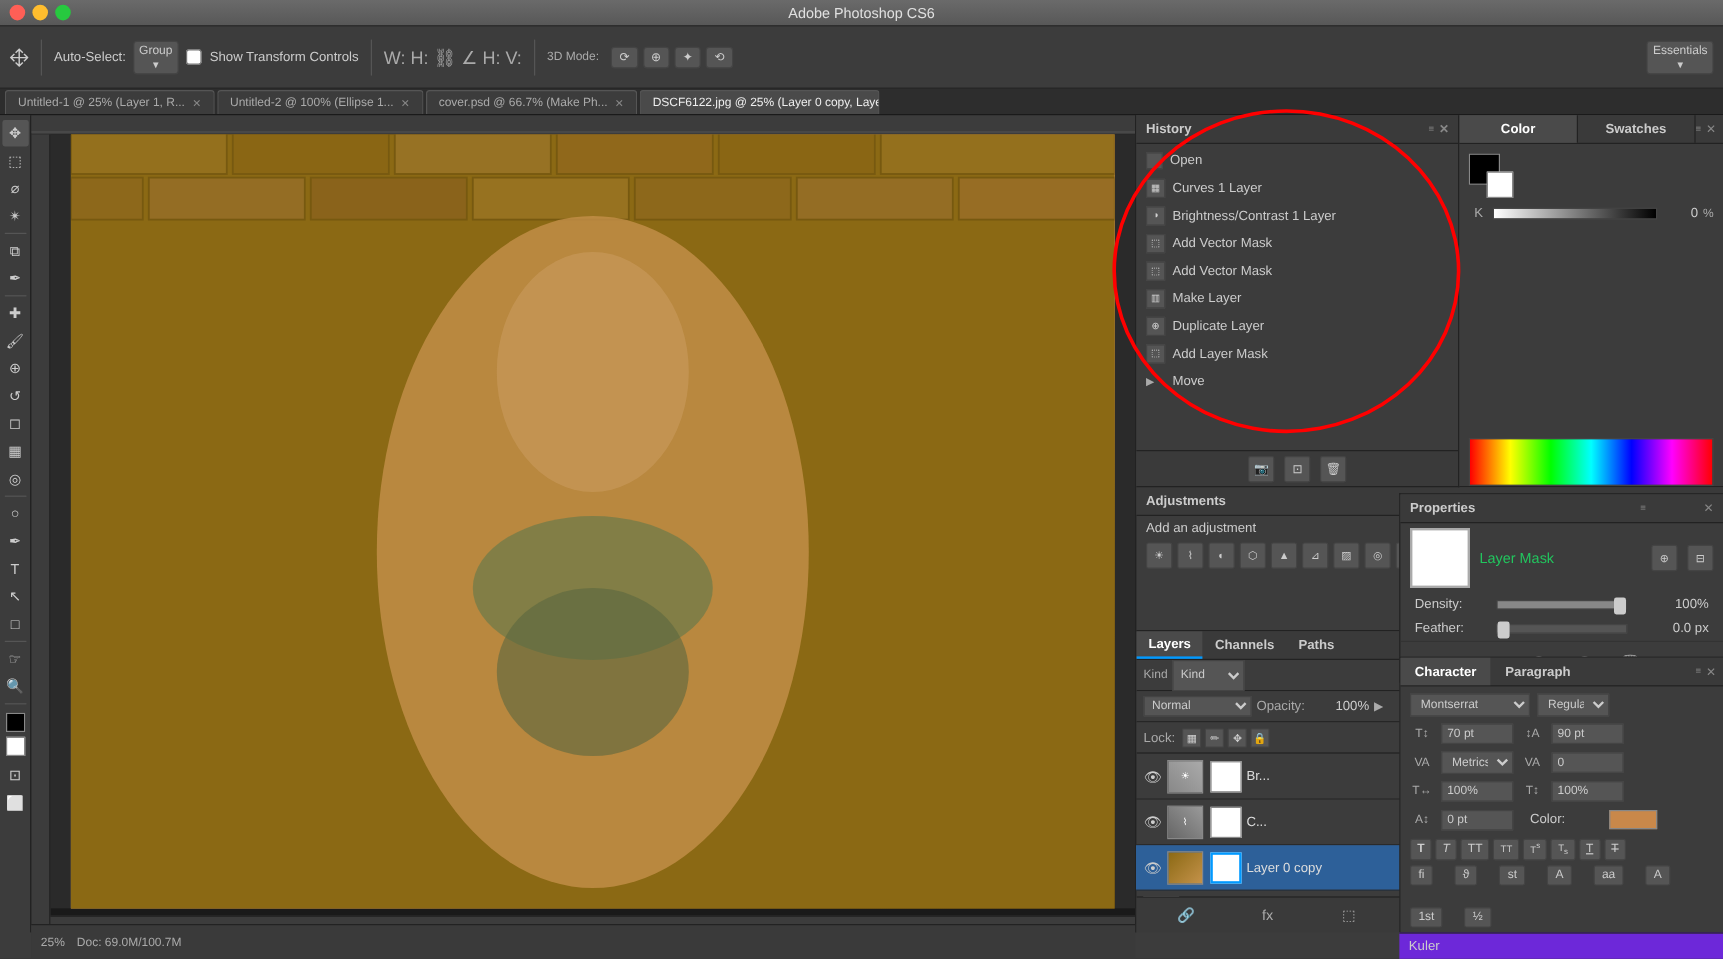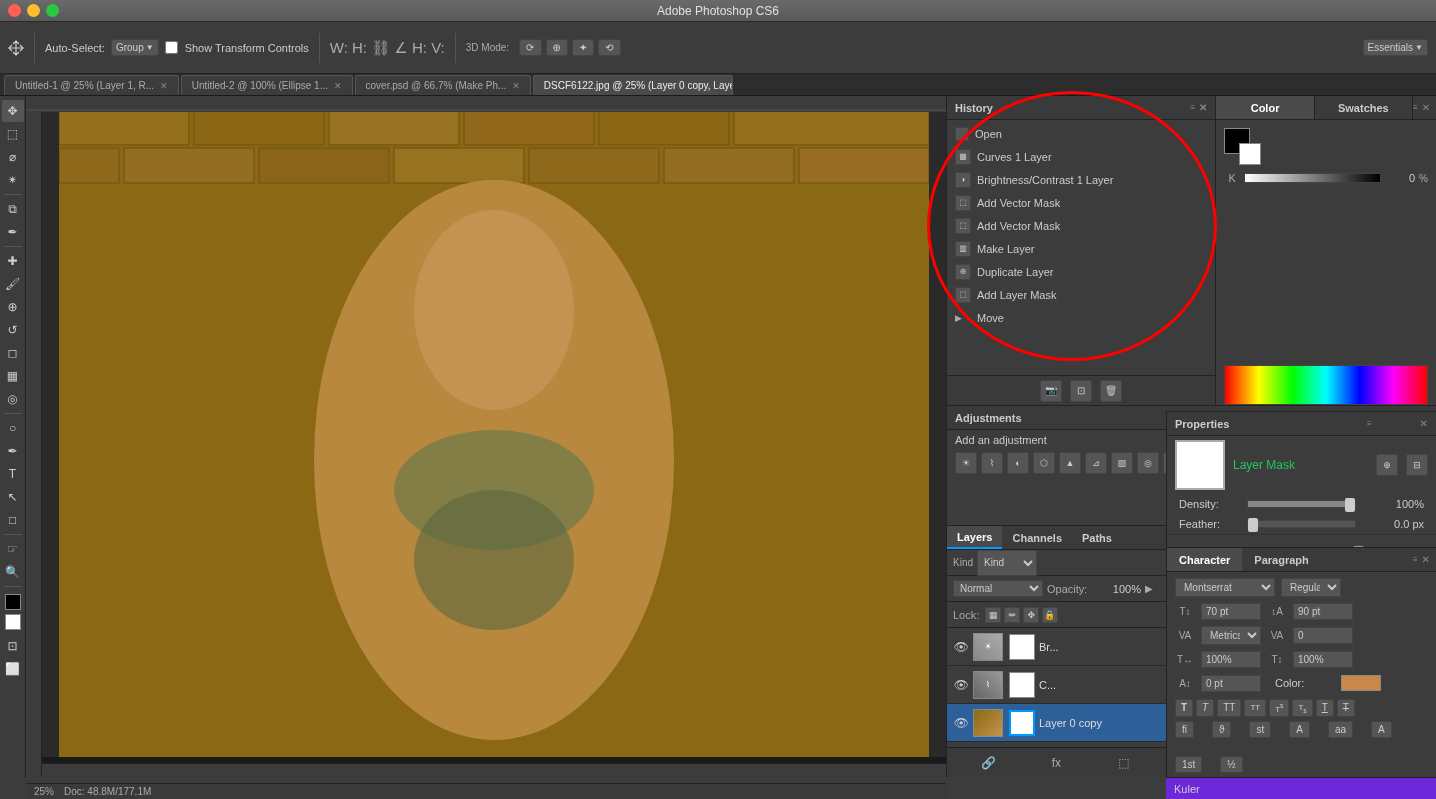--- a/index.html
+++ b/index.html
@@ -12,21 +12,21 @@
     .tl-close { background: #ff5f56; }
     .tl-min { background: #ffbd2e; }
     .tl-max { background: #27c93f; }
     #titlebar .title { font-size: 12px; color: #e0e0e0; font-weight: 500; }
 
     
     #toolbar { width: 100%; height: 52px; background: #3c3c3c; border-bottom: 1px solid #222; display: flex; align-items: center; padding: 0 8px; gap: 6px; }
     .toolbar-item { display: flex; align-items: center; gap: 3px; color: #ccc; font-size: 11px; }
     .toolbar-btn { background: #555; border: 1px solid #444; border-radius: 3px; color: #ccc; font-size: 10px; padding: 2px 6px; cursor: pointer; }
     .toolbar-sep { width: 1px; height: 30px; background: #555; margin: 0 4px; }
-    .toolbar-dropdown { background: #555; border: 1px solid #444; border-radius: 3px; color: #ccc; font-size: 10px; padding: 2px 4px; display: flex; align-items: center; gap: 2px; cursor: pointer; }
+    .toolbar-dropdown { background: #555; border: 1px solid #444; border-radius: 3px; color: #ccc; font-size: 10px; padding: 2px 4px; display: flex; align-items: center; gap: 2px; cursor: pointer; flex-direction: column; }
     .dropdown-arrow { font-size: 8px; }
 
     
     #tabs { width: 100%; height: 22px; background: #2d2d2d; display: flex; align-items: flex-end; border-bottom: 1px solid #1a1a1a; padding-left: 4px; overflow: hidden; }
     .tab { height: 20px; padding: 0 10px; background: #3c3c3c; border: 1px solid #555; border-bottom: none; border-radius: 3px 3px 0 0; font-size: 10px; color: #aaa; display: flex; align-items: center; gap: 4px; margin-right: 2px; cursor: pointer; white-space: nowrap; max-width: 200px; overflow: hidden; }
     .tab.active { background: #4a4a4a; color: #eee; }
     .tab-close { color: #888; font-size: 9px; margin-left: 2px; }
 
     
     #main { display: flex; width: 100%; height: calc(799px - 22px - 52px - 22px - 22px); }
@@ -649,16 +649,16 @@
       <button class="char-ot-btn">½</button>
     </div>
 
   </div>
 </div>
 
 <div id="kuler-bar" style="position:absolute; bottom:0; right:0; width:270px; height:22px; background:#6d28d9; border-top:1px solid #222; display:flex; align-items:center; padding:0 8px; z-index:10;">
   <span>Kuler</span>
 </div>
 
-<div id="status-bar" style="position:absolute; bottom:0; left:26px; width:calc(1436px - 26px - 490px); height:16px; background:#3a3a3a; border-top:1px solid #222; display:flex; align-items:center; padding:0 8px; gap:10px; font-size:10px; color:#aaa;">
+<div id="status-bar" style="position:absolute; bottom:0; left:26px; width:calc(1436px - 26px - 490px); height:29px; background:#3a3a3a; border-top:1px solid #222; display:flex; align-items:center; padding:0 8px; gap:10px; font-size:10px; color:#aaa;">
   <span>25%</span>
-  <span>Doc: 48.8M/177.1M</span>
+  <span>Doc: 69.0M/100.7M</span>
 </div>
 
 </body></html>

